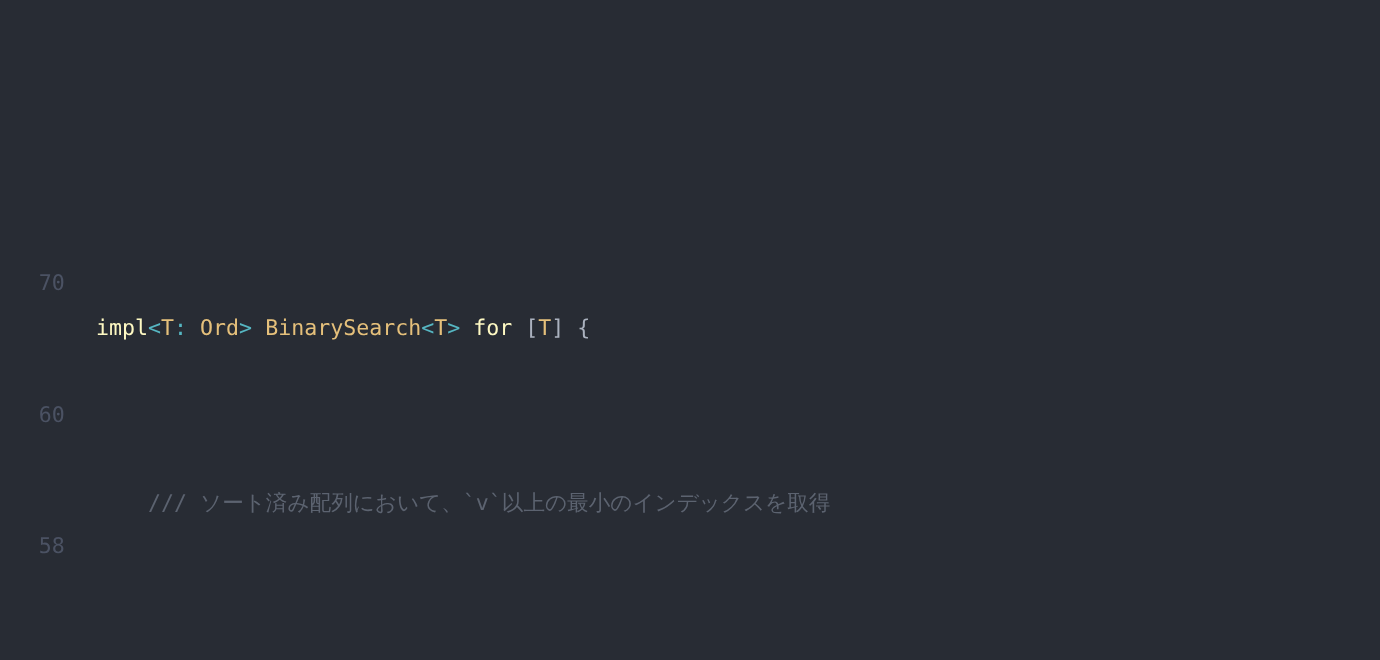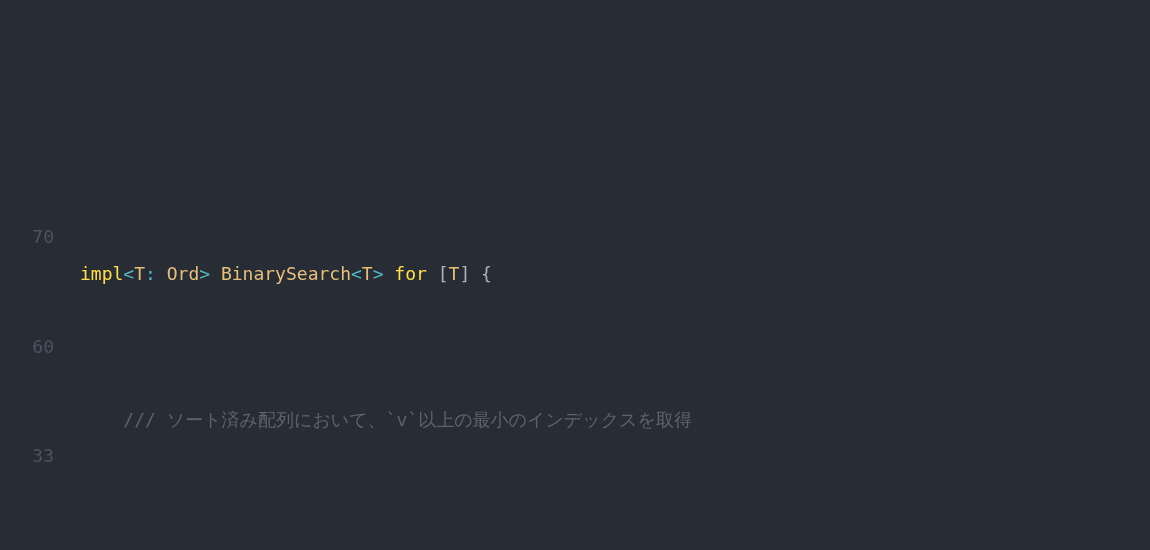--- a/index.html
+++ b/index.html
@@ -18,37 +18,37 @@
     width: 80px;
     text-align: right;
     color: #4b5263;
     user-select: none;
     padding-right: 26px;
   }
   .gutter div { }
   .code { flex: 1; }
   .line { }
   
-  .kw     { color: #fde047; }  
+  .kw     { color: #fef9c3; }  
   .ty     { color: #e5c07b; }  
   .op     { color: #56b6c2; }  
   .punct  { color: #abb2bf; }  
   .cmt    { color: #5c6370; }  
   .def    { color: #abb2bf; } 
 </style>
 </head>
 <body>
 
 
 
 <div class="editor">
   <div class="gutter">
     <div>70</div>
     <div>60</div>
-    <div>33</div>
+    <div>58</div>
     <div>82</div>
     
     
     
     
     
     
     
     
     

